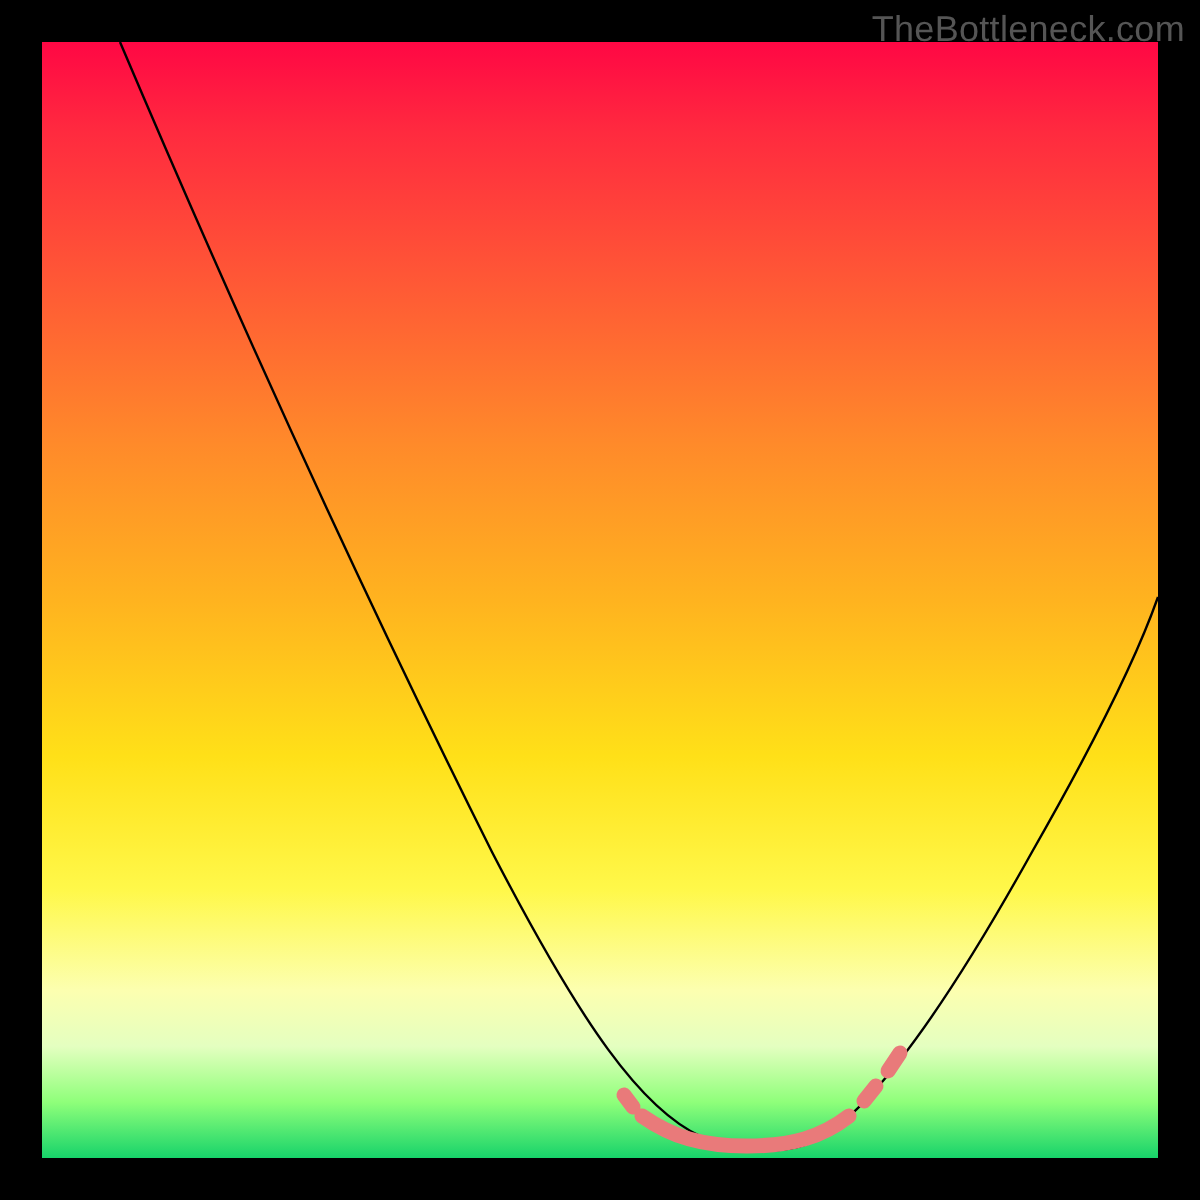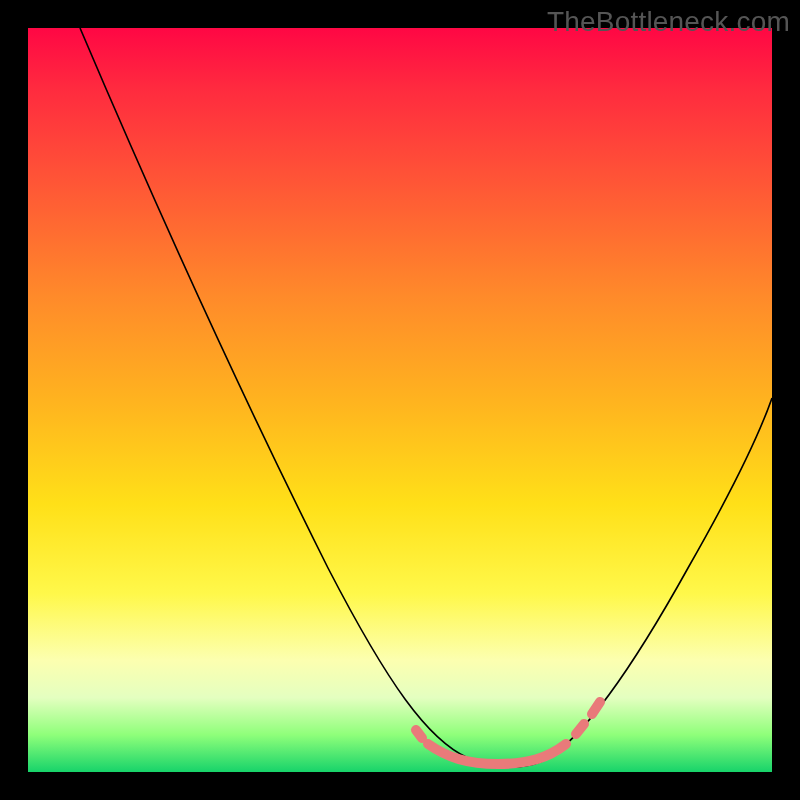--- a/index.html
+++ b/index.html
@@ -8,21 +8,21 @@
     position: relative;
     width: 800px;
     height: 800px;
     background: #000;
   }
   .watermark {
     position: absolute;
     top: 6px;
     right: 10px;
     font-family: Arial, Helvetica, sans-serif;
-    font-size: 28px;
+    font-size: 24px;
     color: #555;
     letter-spacing: 0.2px;
     z-index: 10;
   }
   .plot-area {
     position: absolute;
     left: 28px;
     top: 28px;
     width: 744px;
     height: 744px;

